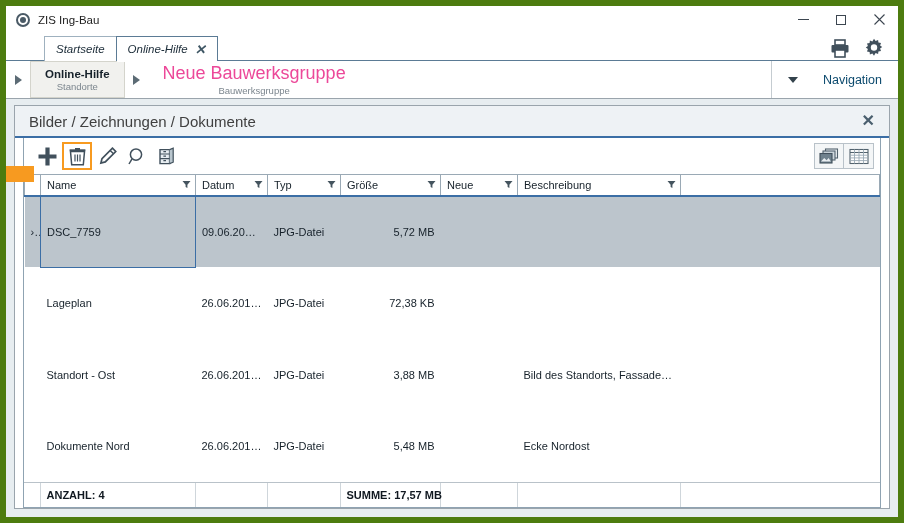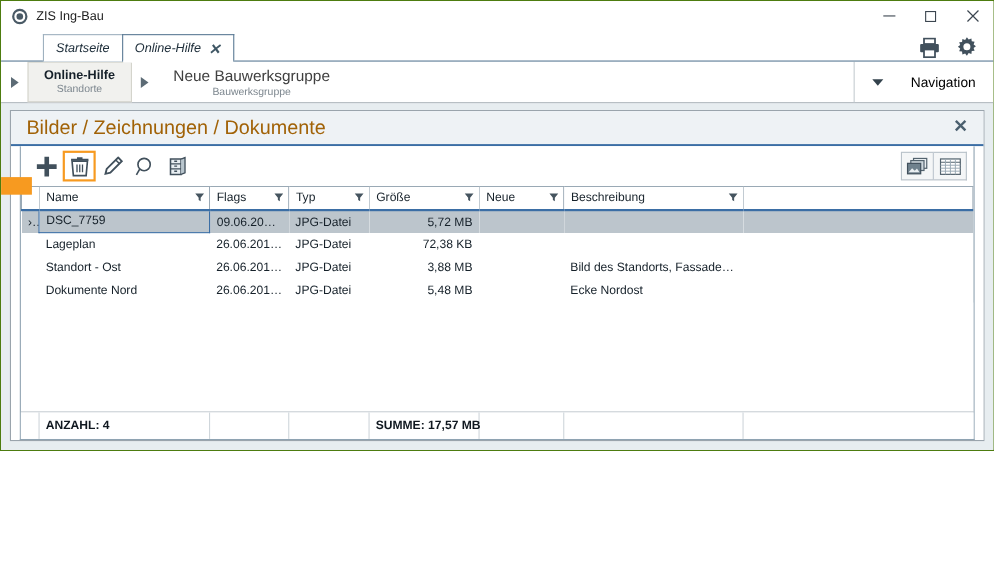--- a/index.html
+++ b/index.html
@@ -4,23 +4,23 @@
 <style>
   * { box-sizing: border-box; margin: 0; padding: 0; }
   html, body {
     width: 904px; height: 523px;
     font-family: "Liberation Sans", sans-serif;
     background: #ffffff;
     overflow: hidden;
   }
   .app-window {
     position: relative;
-    width: 904px; height: 410px;
-    background: #ffffff;
-    border: 1px solid #4d7c0f;
+    width: 904px; height: 523px;
+    background: #ffffff;
+    border: 6px solid #4d7c0f;
     display: flex;
     flex-direction: column;
   }
 
   
   .titlebar {
     height: 27px;
     display: flex;
     align-items: center;
     background: #ffffff;
@@ -101,27 +101,27 @@
   }
   .crumb {
     display: flex; flex-direction: column; align-items: center; justify-content: center;
     padding: 0 14px;
     min-width: 60px;
   }
   .crumb.current { background: #f1f1ee; border: 1px solid #d4d4cc; }
   .crumb-main { font-size: 11.5px; color: #16212a; }
   .crumb.current .crumb-main { font-weight: bold; }
   .crumb-sub { font-size: 9.5px; color: #7c868e; margin-top: 1px; }
-  .crumb.plain .crumb-main { font-size: 14px; color: #404040; }
+  .crumb.plain .crumb-main { font-size: 18px; color: #ec4899; }
   .nav-toggle {
     margin-left: auto;
     display: flex; align-items: center; gap: 25px;
     padding: 0 16px;
     border-left: 1px solid #c5ccd1;
-    font-size: 12.5px; color: #000000;
+    font-size: 12.5px; color: #0c4a6e;
   }
   .nav-caret {
     width: 0; height: 0;
     border-top: 6px solid #33424c;
     border-left: 5px solid transparent;
     border-right: 5px solid transparent;
   }
 
   
   .body-area {
@@ -139,21 +139,21 @@
     position: relative;
   }
   .panel-header {
     height: 32px;
     display: flex; align-items: center;
     padding: 0 10px 0 14px;
     background: #eef2f5;
     border-bottom: 2px solid #3b6ea5;
     flex: 0 0 auto;
   }
-  .panel-title { font-size: 18px; color: #a16207; }
+  .panel-title { font-size: 15px; color: #404040; }
   .panel-close {
     margin-left: auto; font-size: 16px; font-weight: bold; color: #4a5f6e;
     line-height: 1; padding: 0 4px;
   }
 
   .panel-body { flex: 1 1 auto; display: flex; flex-direction: column; background: #ffffff; padding: 0; }
 
   
   .inner-tabs {
     height: 23px;
@@ -229,21 +229,21 @@
   }
   .view-btns { display: flex; gap: 0; margin-left: auto; }
   .view-btn {
     width: 30px; height: 26px;
     display: flex; align-items: center; justify-content: center;
     border: 1px solid #b9c2c9; background: #f4f6f7;
   }
   .view-btn + .view-btn { border-left: none; }
 
   
-  .tbl-wrap { flex: 1 1 auto; display: flex; flex-direction: column; overflow: hidden; }
+  .tbl-wrap { flex: 1 1 auto; display: flex; flex-direction: row; overflow: hidden; }
   table.grid { width: 100%; border-collapse: collapse; table-layout: fixed; }
   table.grid th {
     height: 21px;
     background: #ffffff;
     border: 1px solid #9aa9b5;
     border-top: 1px solid #9aa9b5;
     border-bottom: 2px solid #3b6ea5;
     font-size: 11px; font-weight: normal; color: #16212a;
     text-align: left;
     padding: 0 4px 0 6px;
@@ -460,21 +460,21 @@
                       <span class="th-label">Name</span>
                       <span class="funnel">
                         <svg width="9" height="9" viewBox="0 0 9 9">
                             <path d="M0.5 1h8L5.4 4.7V8L3.6 6.9V4.7z" fill="#45545f"></path>
                           </svg>
                       </span>
                     </span>
                   </th>
                   <th>
                     <span class="th-inner">
-                      <span class="th-label">Flags</span>
+                      <span class="th-label">Datum</span>
                       <span class="funnel">
                         <svg width="9" height="9" viewBox="0 0 9 9">
                             <path d="M0.5 1h8L5.4 4.7V8L3.6 6.9V4.7z" fill="#45545f"></path>
                           </svg>
                       </span>
                     </span>
                   </th>
                   <th>
                     <span class="th-inner">
                       <span class="th-label">Typ</span>

